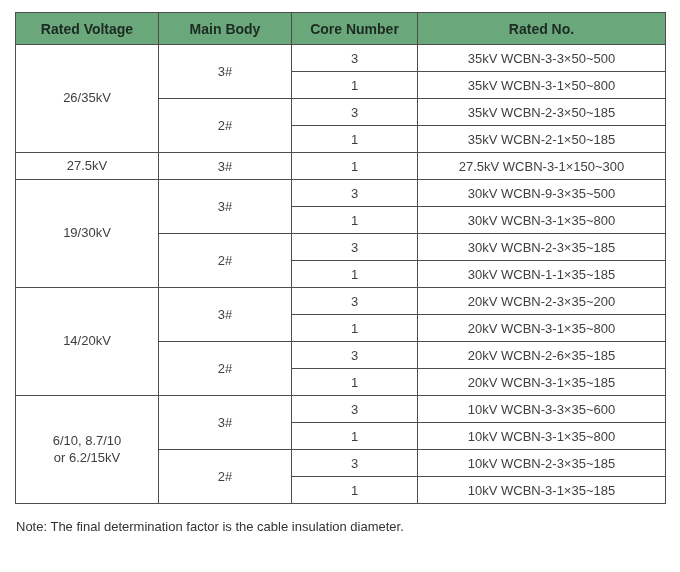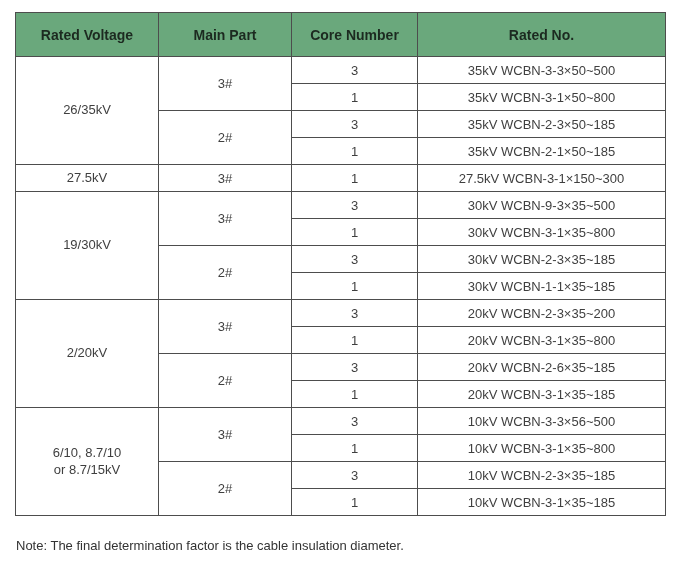--- a/index.html
+++ b/index.html
@@ -31,52 +31,52 @@
     vertical-align: middle;
     font-size: 13px;
     color: #3f3f3f;
     padding: 0 2px;
   }
   table.selection-table th {
     background: #6aa87c;
     color: #1c2a20;
     font-weight: bold;
     font-size: 14px;
-    height: 44px;
+    height: 32px;
   }
   table.selection-table td { height: 27px; background: #ffffff; }
   td.voltage-cell {
     font-weight: normal;
     color: #3a3a3a;
     white-space: pre-line;
     line-height: 1.25;
   }
   .note {
-    margin: 22px 0 0 16px;
+    margin: 15px 0 0 16px;
     font-size: 13px;
     color: #333333;
   }
 </style>
 </head>
 <body>
 
 <div class="page">
 
 
   <table class="selection-table">
     <colgroup>
       <col style="width:143px">
         <col style="width:133px">
         <col style="width:126px">
         <col style="width:248px">
     </colgroup>
     <thead>
       <tr>
         <th>Rated Voltage</th>
-        <th>Main Part</th>
+        <th>Main Body</th>
         <th>Core Number</th>
         <th>Rated No.</th>
       </tr>
     </thead>
     <tbody>
 
       <tr>
         <td class="voltage-cell" rowspan="4">26/35kV</td>
         <td rowspan="2">3#</td>
         <td>3</td>
@@ -117,45 +117,45 @@
         <td rowspan="2">2#</td>
         <td>3</td>
         <td>30kV WCBN-2-3×35~185</td>
       </tr>
       <tr>
         <td>1</td>
         <td>30kV WCBN-1-1×35~185</td>
       </tr>
 
       <tr>
-        <td class="voltage-cell" rowspan="4">2/20kV</td>
+        <td class="voltage-cell" rowspan="4">14/20kV</td>
         <td rowspan="2">3#</td>
         <td>3</td>
         <td>20kV WCBN-2-3×35~200</td>
       </tr>
       <tr>
         <td>1</td>
         <td>20kV WCBN-3-1×35~800</td>
       </tr>
       <tr>
         <td rowspan="2">2#</td>
         <td>3</td>
         <td>20kV WCBN-2-6×35~185</td>
       </tr>
       <tr>
         <td>1</td>
         <td>20kV WCBN-3-1×35~185</td>
       </tr>
 
       <tr>
         <td class="voltage-cell" rowspan="4">6/10, 8.7/10
-or 8.7/15kV</td>
+or 6.2/15kV</td>
         <td rowspan="2">3#</td>
         <td>3</td>
-        <td>10kV WCBN-3-3×56~500</td>
+        <td>10kV WCBN-3-3×35~600</td>
       </tr>
       <tr>
         <td>1</td>
         <td>10kV WCBN-3-1×35~800</td>
       </tr>
       <tr>
         <td rowspan="2">2#</td>
         <td>3</td>
         <td>10kV WCBN-2-3×35~185</td>
       </tr>

